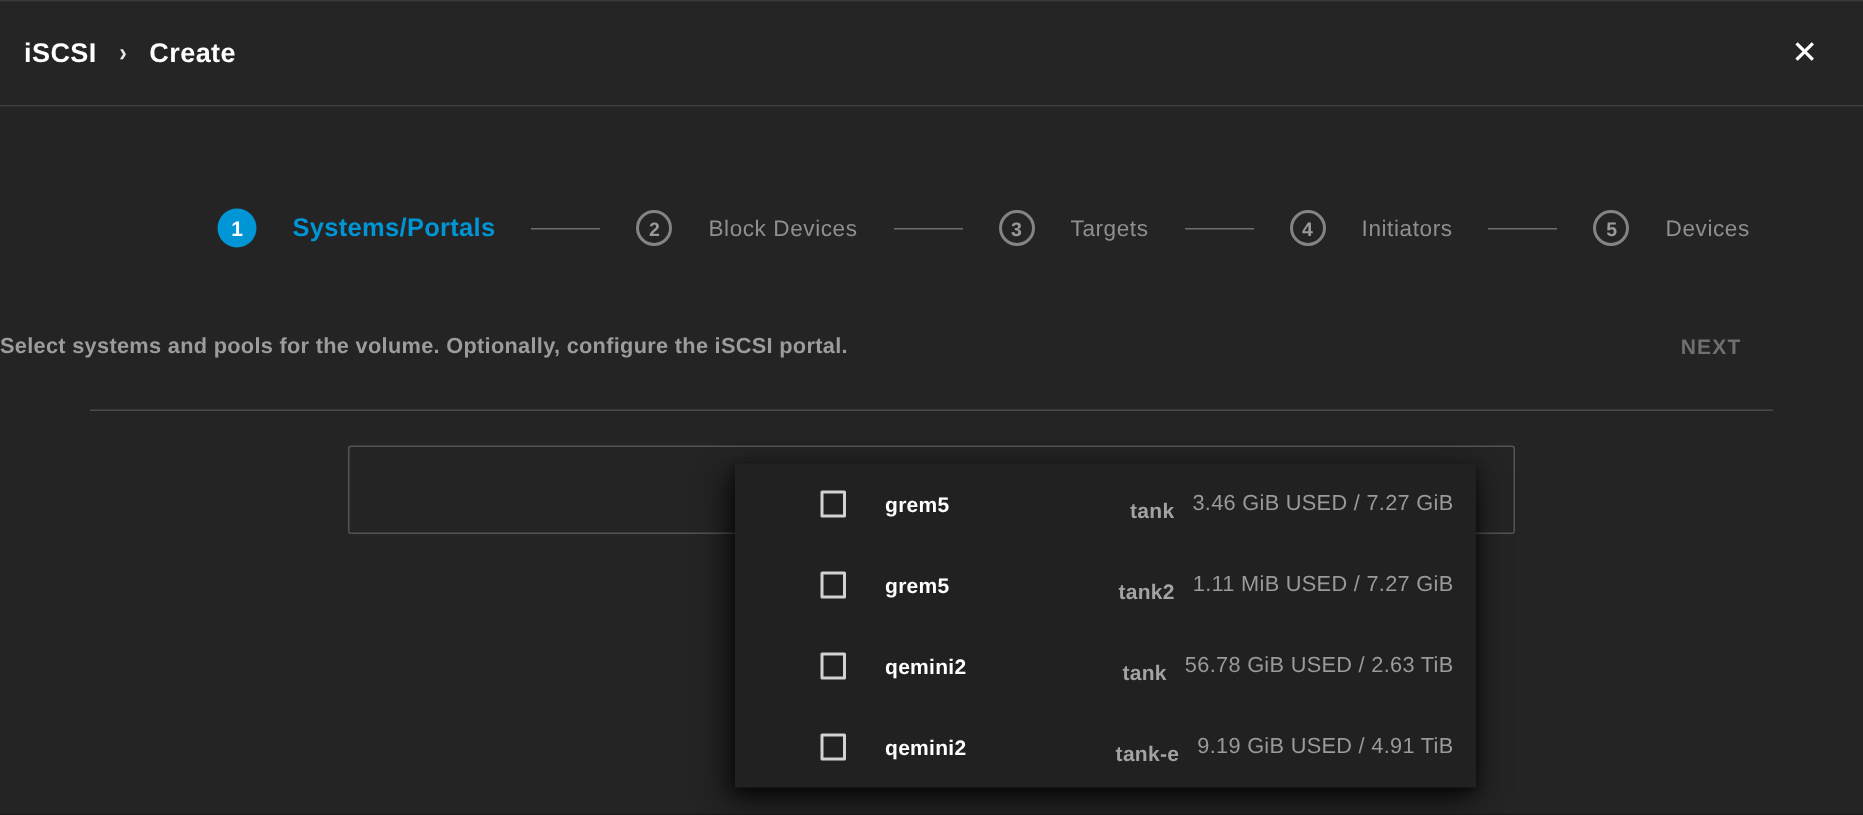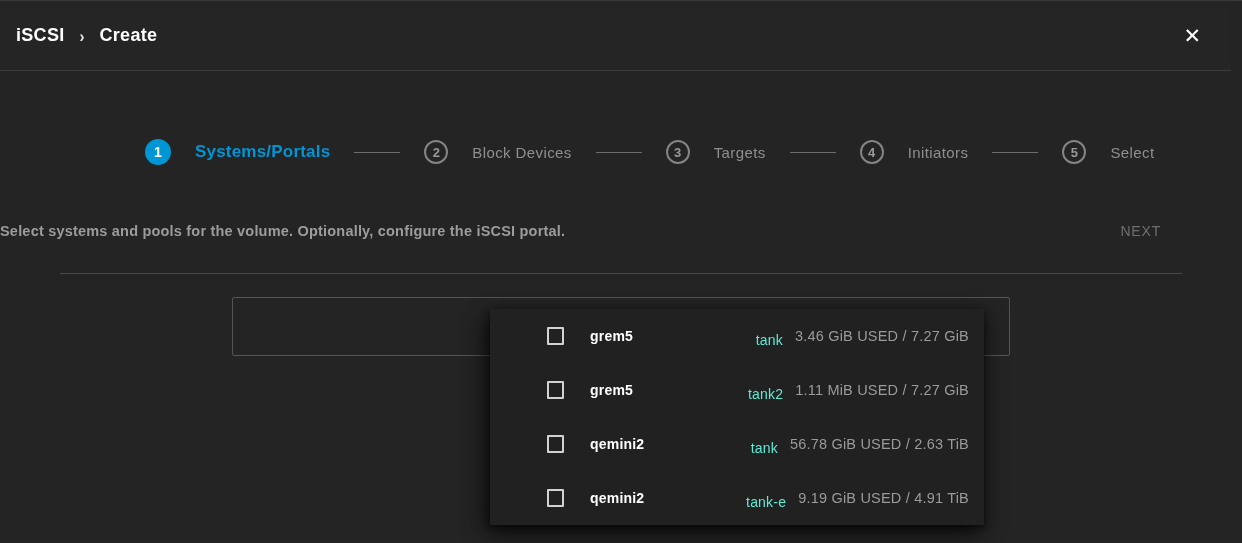--- a/index.html
+++ b/index.html
@@ -9,21 +9,21 @@
     height: 543px;
     background: #242424;
     overflow: hidden;
     font-family: "Liberation Sans", sans-serif;
     box-sizing: border-box;
     border-top: 1px solid #3a3a3a;
   }
   
   .header {
     position: absolute;
-    top: 0; left: 0; right: 11px;
+    top: 0; left: 0; right: 0;
     height: 70px;
     display: flex;
     align-items: center;
     padding: 0 26px 0 16px;
     box-sizing: border-box;
     background: #252525;
     border-bottom: 1px solid #3d3d3d;
   }
   .crumb {
     color: #ffffff;
@@ -108,21 +108,21 @@
     font-size: 14.5px;
     font-weight: 700;
     letter-spacing: 0.2px;
   }
   .next-btn {
     position: absolute;
     top: 222px;
     right: 81px;
     color: #6f6f6f;
     font-size: 14px;
-    font-weight: 400;
+    font-weight: 700;
     letter-spacing: 0.8px;
     cursor: pointer;
   }
   .divider {
     position: absolute;
     top: 272px;
     left: 60px;
     right: 60px;
     height: 1px;
     background: #4a4a4a;
@@ -168,23 +168,23 @@
     flex: none;
   }
   .option-system {
     color: #ffffff;
     font-size: 14px;
     font-weight: 700;
     letter-spacing: 0.2px;
   }
   .option-spacer { flex: 1; }
   .option-pool {
-    color: #5eead4;
-    font-size: 14px;
-    font-weight: 400;
+    color: #a3a3a3;
+    font-size: 14px;
+    font-weight: 700;
     margin-right: 12px;
     letter-spacing: 0.2px;
     margin-top: 8px;
   }
   .option-usage {
     color: #9a9a9a;
     font-size: 14.5px;
     font-weight: 400;
     letter-spacing: 0.2px;
     white-space: nowrap;
@@ -218,21 +218,21 @@
       <span class="step-label">Targets</span>
     </div>
     <div class="connector"></div>
     <div class="step inactive">
       <span class="step-circle">4</span>
       <span class="step-label">Initiators</span>
     </div>
     <div class="connector"></div>
     <div class="step inactive">
       <span class="step-circle">5</span>
-      <span class="step-label">Select</span>
+      <span class="step-label">Devices</span>
     </div>
   </div>
 
   <div class="instruction">Select systems and pools for the volume. Optionally, configure the iSCSI portal.</div>
   <div class="next-btn">NEXT</div>
 
   <div class="divider"></div>
 
   <div class="select-field"></div>
 

